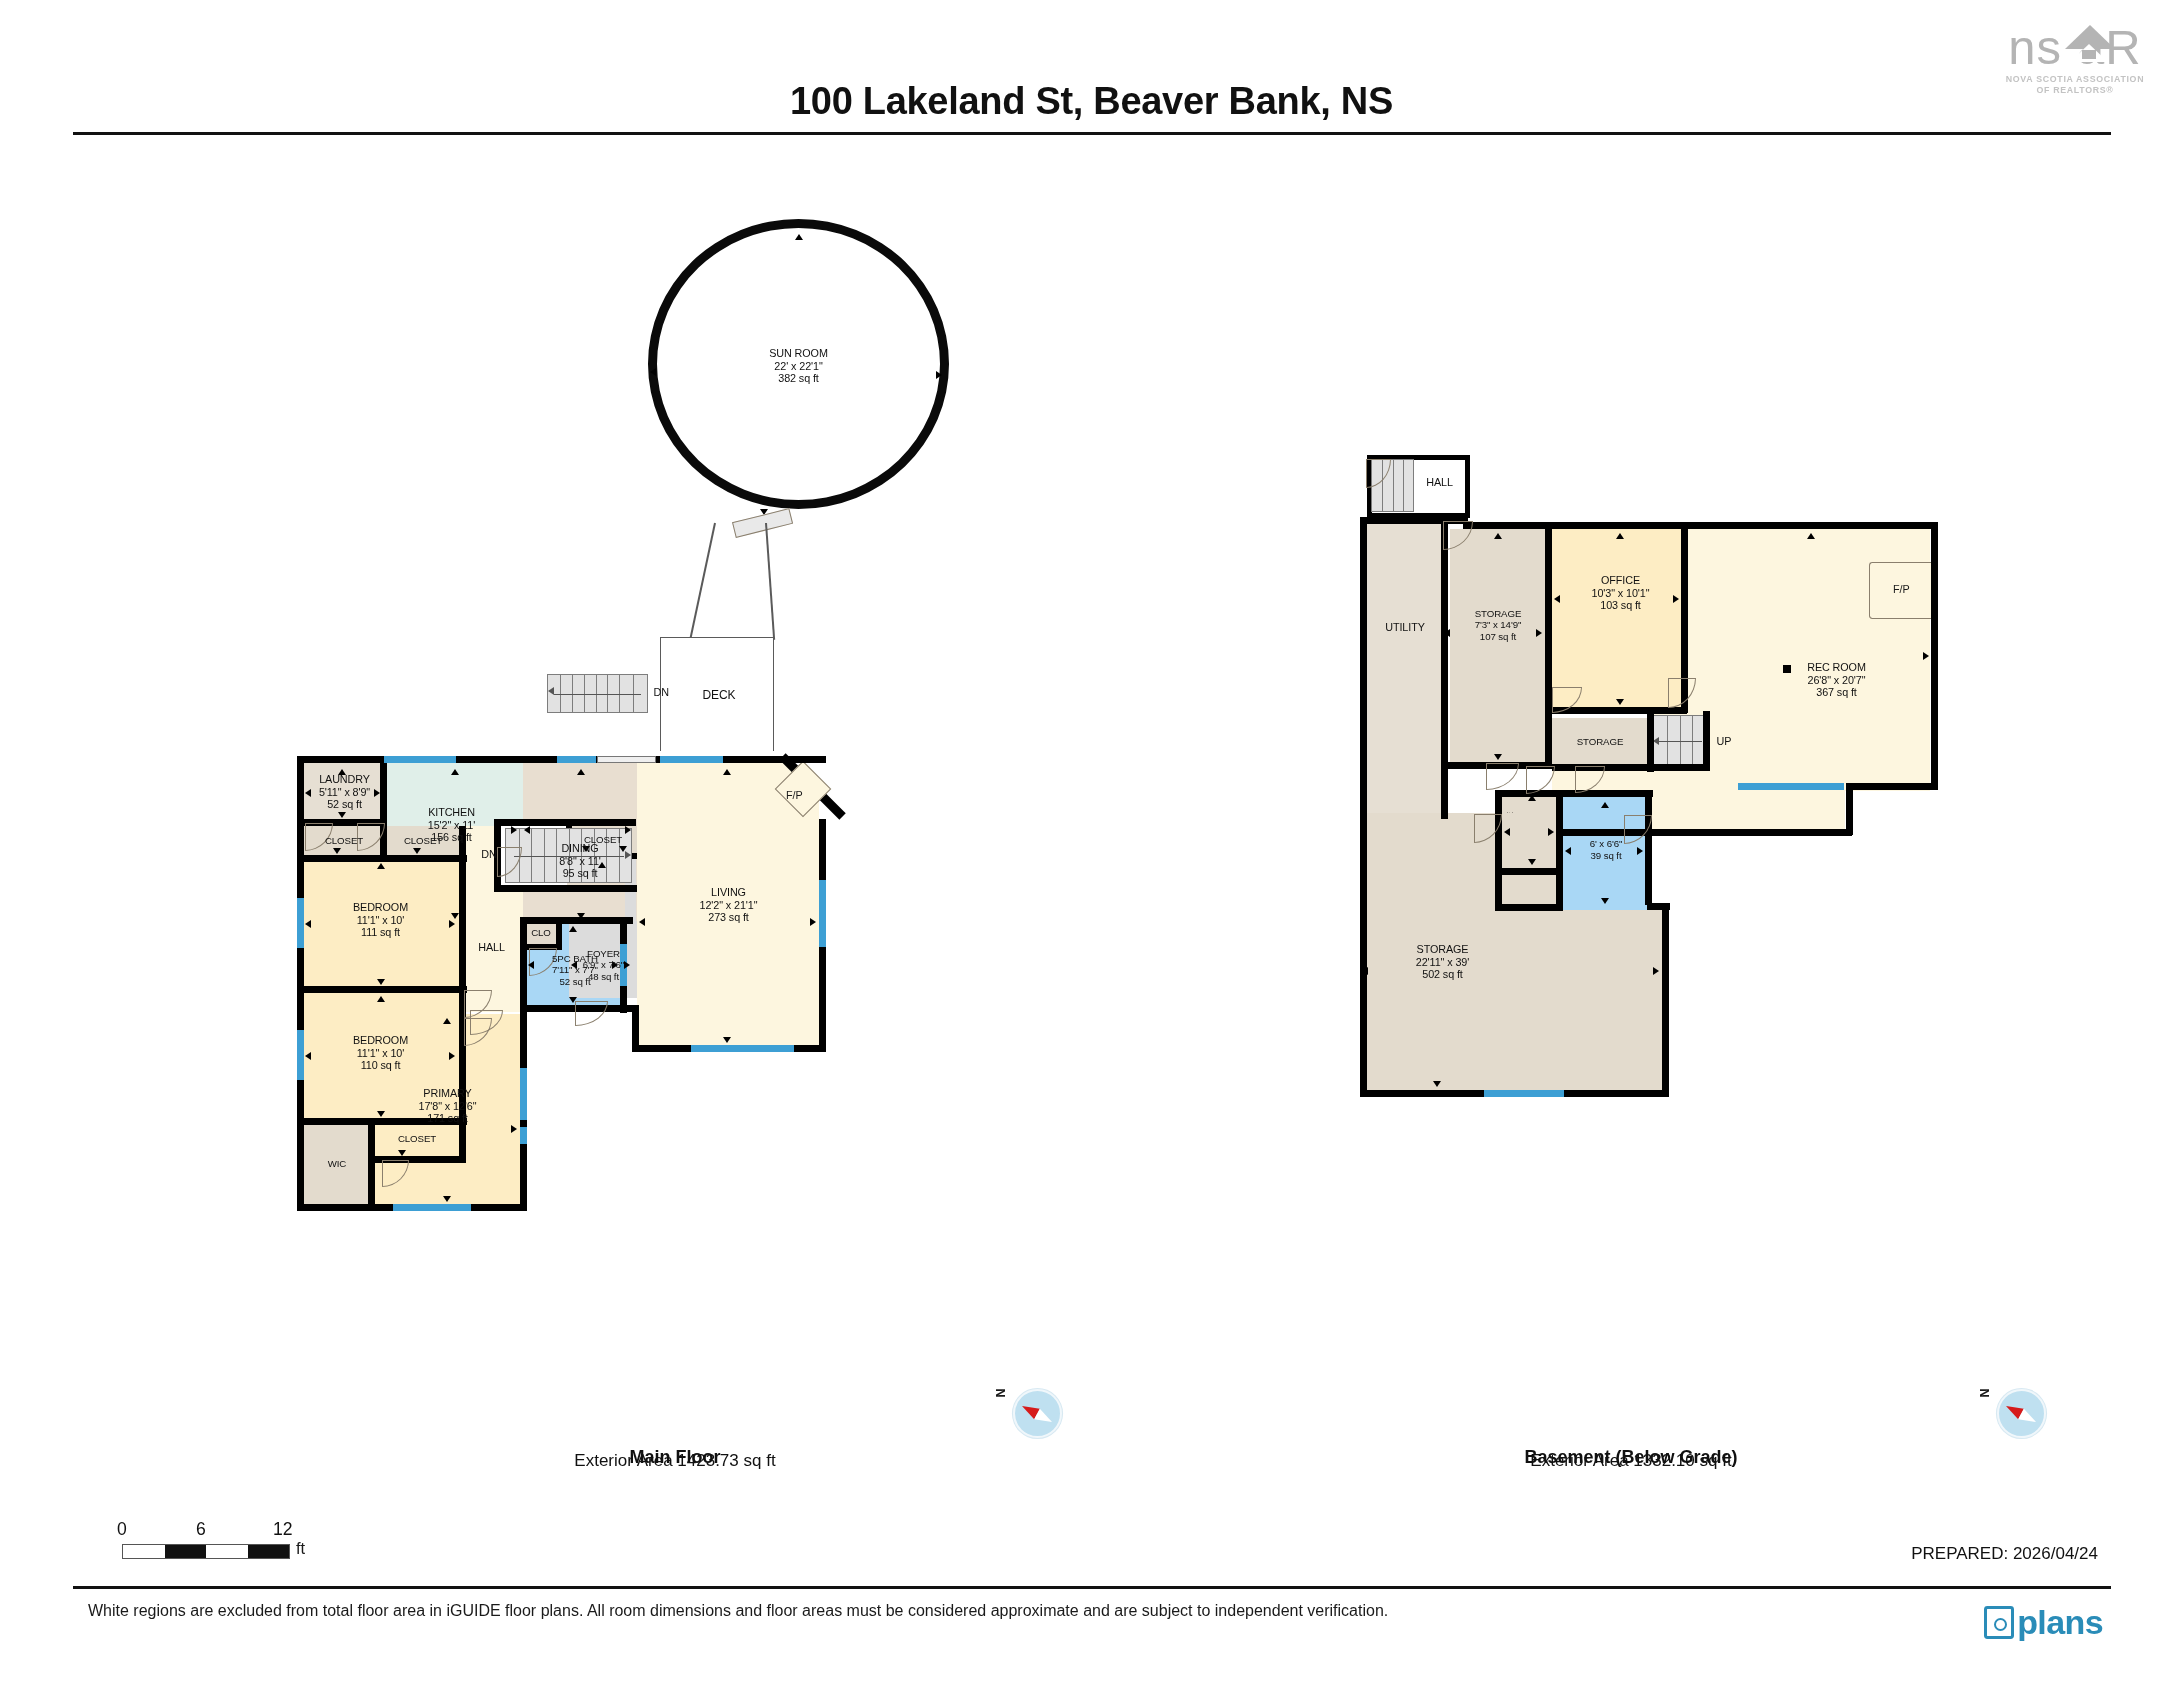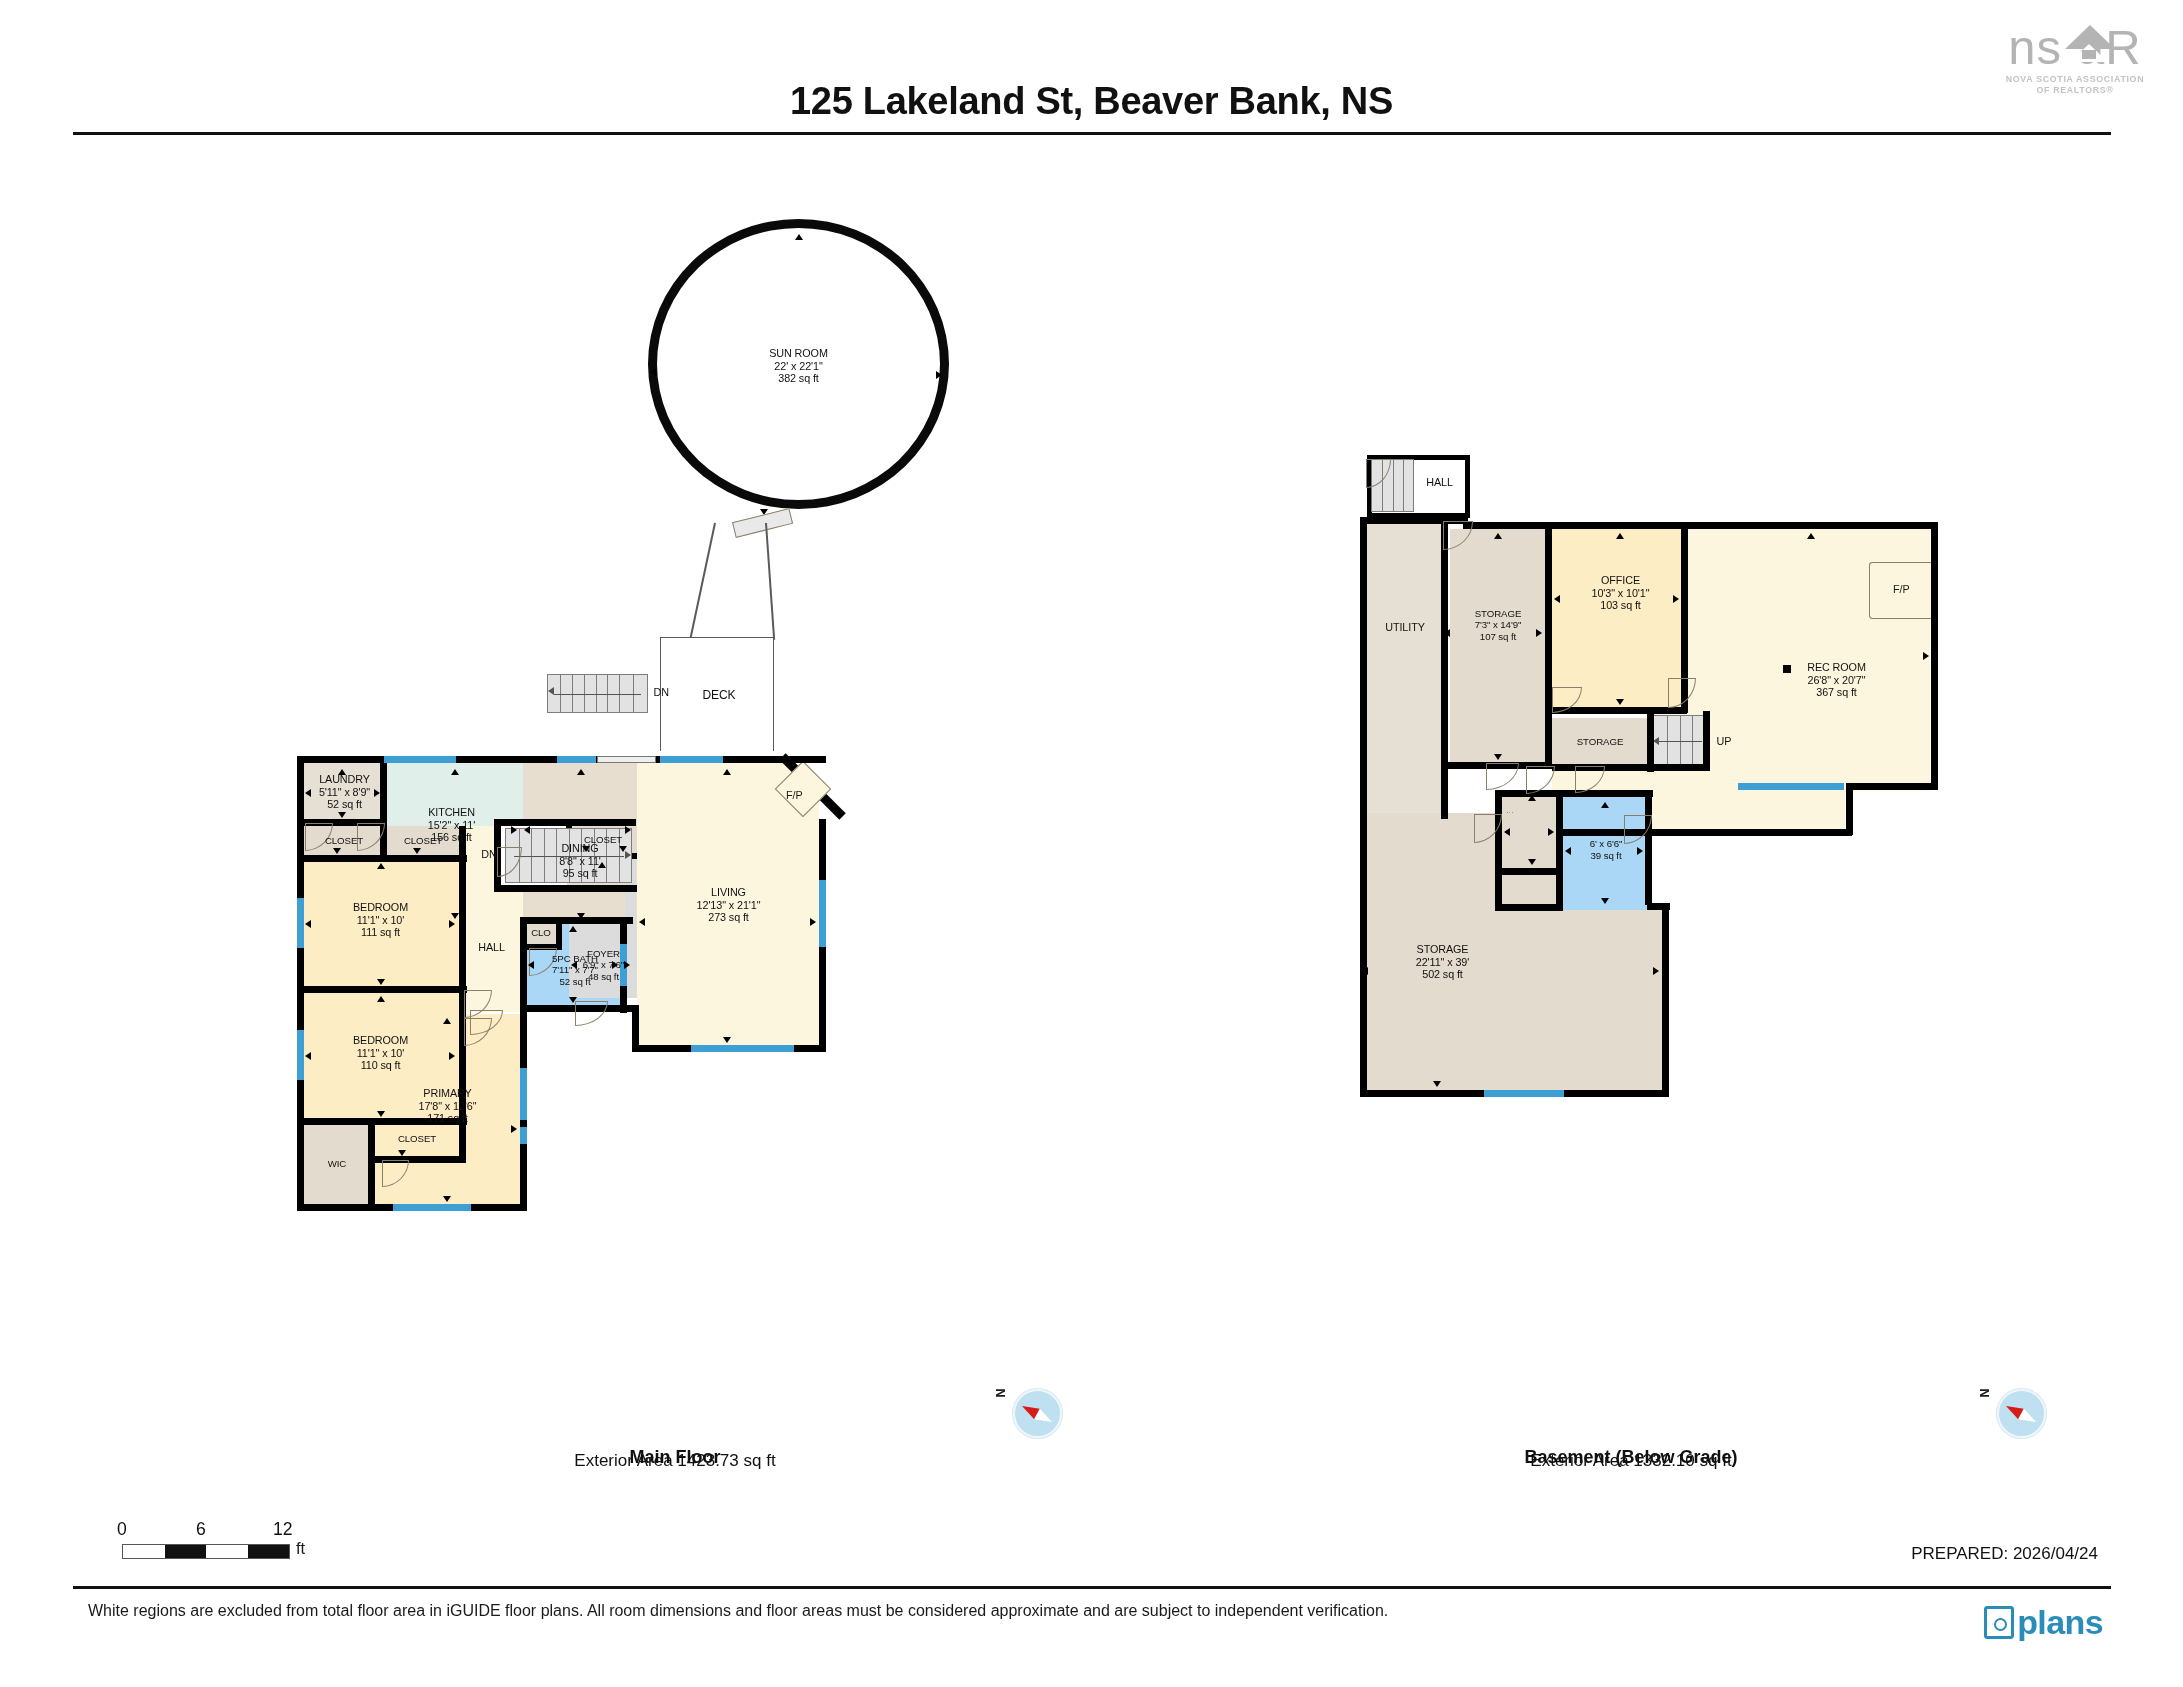--- a/index.html
+++ b/index.html
@@ -165,21 +165,21 @@
   .compass .nlab {
     position: absolute; left: -17px; top: -3.4px; font-size: 12.5px; font-weight: bold;
     transform: rotate(-90deg);
   }
   .fp-lab { position: absolute; font-size: 10.8px; }
 </style>
 </head>
 <body>
 
 <div id="header-area">
-  <div id="page-title">125 Lakeland St, Beaver Bank, NS</div>
+  <div id="page-title">100 Lakeland St, Beaver Bank, NS</div>
   <div id="title-rule"></div>
 </div>
 
 <div id="nsar-logo">
   <div id="nsar-mark">ns  aR</div>
   <div id="nsar-roof"></div>
   <div id="nsar-roof-inner"></div>
   <div id="nsar-chim"></div>
   <div id="nsar-sub">
     <span>NOVA SCOTIA ASSOCIATION</span><br>
@@ -382,21 +382,21 @@
   <div class="lbl" style="left:290px;top:773px;width:109px;">LAUNDRY
 5'11" x 8'9"
 52 sq ft</div>
   <div class="lbl" style="left:397px;top:806px;width:109px;">KITCHEN
 15'2" x 11'
 156 sq ft</div>
   <div class="lbl" style="left:526px;top:842px;width:108px;">DINING
 8'8" x 11'
 95 sq ft</div>
   <div class="lbl" style="left:672px;top:886px;width:113px;">LIVING
-12'13" x 21'1"
+12'2" x 21'1"
 273 sq ft</div>
   <div class="lbl" style="left:325px;top:901px;width:111px;">BEDROOM
 11'1" x 10'
 111 sq ft</div>
   <div class="lbl" style="left:325px;top:1034px;width:111px;">BEDROOM
 11'1" x 10'
 110 sq ft</div>
   <div class="lbl" style="left:392px;top:1087px;width:111px;">PRIMARY
 17'8" x 12'6"
 171 sq ft</div>

